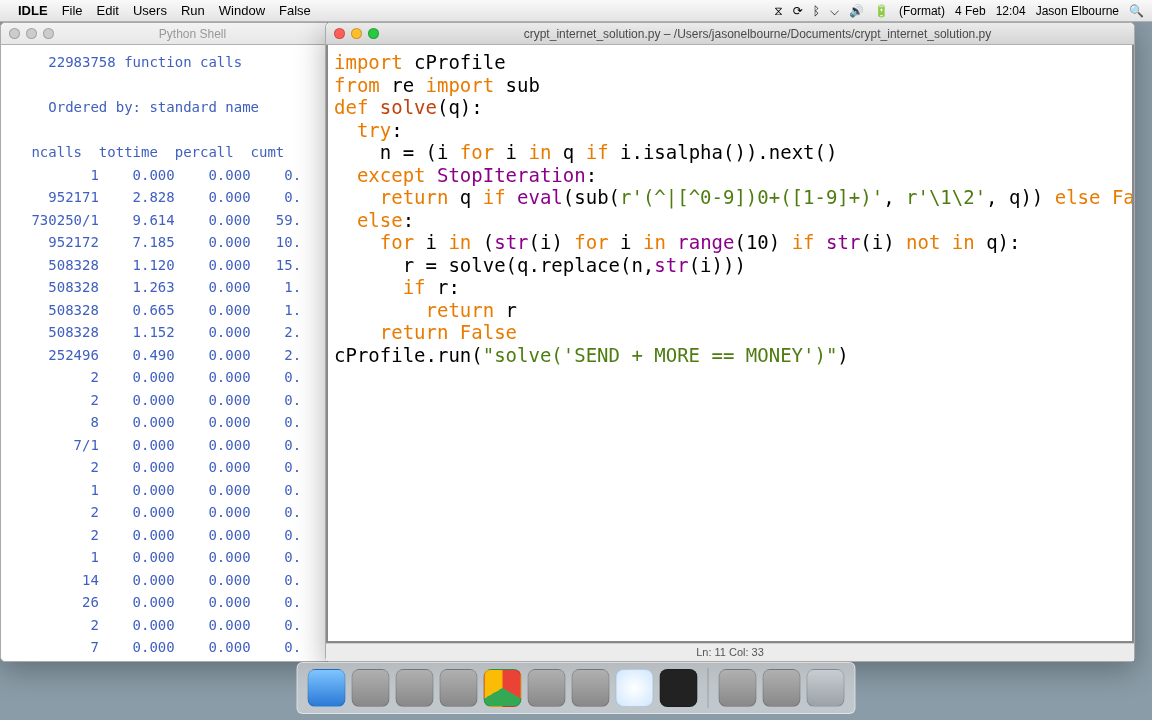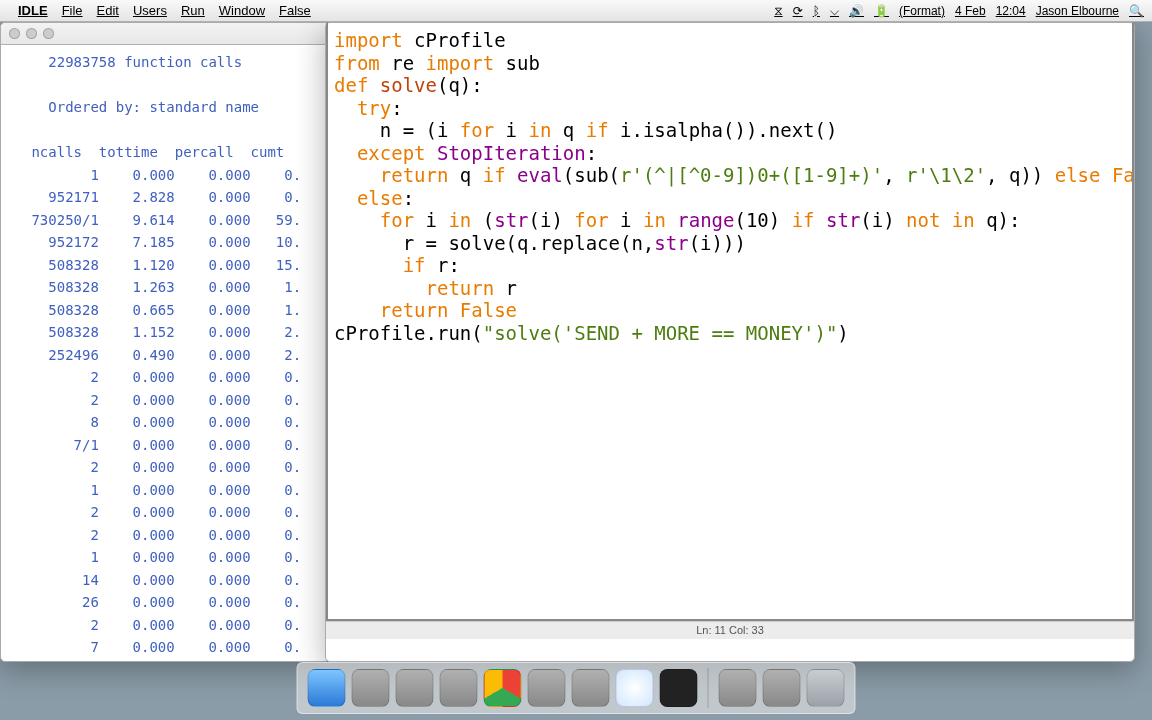--- a/index.html
+++ b/index.html
@@ -14,21 +14,20 @@
   .menubar {
     height: 22px;
     background: linear-gradient(#f9f9f9, #e4e4e4);
     border-bottom: 1px solid #b0b0b0;
     display: flex;
     align-items: center;
     font-size: 13px;
     padding: 0 8px;
     position: relative;
     z-index: 100;
-    text-decoration: underline;
   }
   .menubar .apple { font-size: 15px; margin-right: 10px; }
   .menubar .appname { font-weight: bold; margin-right: 14px; }
   .menubar .menu-item { margin-right: 14px; }
   .menubar .spacer { flex: 1; }
   .menubar .status { margin-left: 10px; font-size: 12px; display:flex; align-items:center; gap:10px;}
   .menubar .status span { display:inline-block;}
   .window {
     position: absolute;
     background: #fff;
@@ -147,20 +146,21 @@
   </div>
 </div>
 
 <div class="window win-shell">
   <div class="titlebar inactive">
     <div class="traffic">
       <div class="dot grey"></div>
       <div class="dot grey"></div>
       <div class="dot grey"></div>
     </div>
+    <div class="title">Python Shell</div>
   </div>
   <div class="shell-body" id="shell-body">   22983758 function calls 
 
    Ordered by: standard name
 
  ncalls  tottime  percall  cumt
         1    0.000    0.000    0.
    952171    2.828    0.000    0.
  730250/1    9.614    0.000   59.
    952172    7.185    0.000   10.
@@ -178,20 +178,28 @@
         2    0.000    0.000    0.
         2    0.000    0.000    0.
         1    0.000    0.000    0.
        14    0.000    0.000    0.
        26    0.000    0.000    0.
         2    0.000    0.000    0.
         7    0.000    0.000    0.</div>
 </div>
 
 <div class="window win-editor">
+  <div class="titlebar">
+    <div class="traffic">
+      <div class="dot red"></div>
+      <div class="dot yellow"></div>
+      <div class="dot green"></div>
+    </div>
+    <div class="title">crypt_internet_solution.py – /Users/jasonelbourne/Documents/crypt_internet_solution.py</div>
+  </div>
   <div class="editor-body" id="editor-body"><div><span class="kw">import</span><span class="plain"> cProfile</span></div><div><span class="kw">from</span><span class="plain"> re </span><span class="kw">import</span><span class="plain"> sub</span></div><div><span class="plain"></span></div><div><span class="kw">def </span><span class="fn">solve</span><span class="plain">(q):</span></div><div><span class="kw">  try</span><span class="plain">:</span></div><div><span class="plain">    n = (i </span><span class="kw">for</span><span class="plain"> i </span><span class="kw">in</span><span class="plain"> q </span><span class="kw">if</span><span class="plain"> i.isalpha()).next()</span></div><div><span class="kw">  except </span><span class="bi">StopIteration</span><span class="plain">:</span></div><div><span class="kw">    return</span><span class="plain"> q </span><span class="kw">if</span><span class="bi"> eval</span><span class="plain">(sub(</span><span class="str">r'(^|[^0-9])0+([1-9]+)'</span><span class="plain">, </span><span class="str">r'\1\2'</span><span class="plain">, q)) </span><span class="kw">else False</span></div><div><span class="kw">  else</span><span class="plain">:</span></div><div><span class="kw">    for</span><span class="plain"> i </span><span class="kw">in</span><span class="plain"> (</span><span class="bi">str</span><span class="plain">(i) </span><span class="kw">for</span><span class="plain"> i </span><span class="kw">in</span><span class="bi"> range</span><span class="plain">(10) </span><span class="kw">if</span><span class="bi"> str</span><span class="plain">(i) </span><span class="kw">not in</span><span class="plain"> q):</span></div><div><span class="plain">      r = solve(q.replace(n,</span><span class="bi">str</span><span class="plain">(i)))</span></div><div><span class="kw">      if</span><span class="plain"> r:</span></div><div><span class="kw">        return</span><span class="plain"> r</span></div><div><span class="kw">    return False</span></div><div><span class="plain"></span></div><div><span class="plain">cProfile.run(</span><span class="str">"solve('SEND + MORE == MONEY')"</span><span class="plain">)</span></div></div>
   <div class="statusbar">Ln: 11  Col: 33</div>
 </div>
 
 <div class="dock" id="dock">
     <div class="app finder"></div>
     <div class="app grey"></div>
     <div class="app grey"></div>
     <div class="app grey"></div>
     <div class="app chrome"></div>

